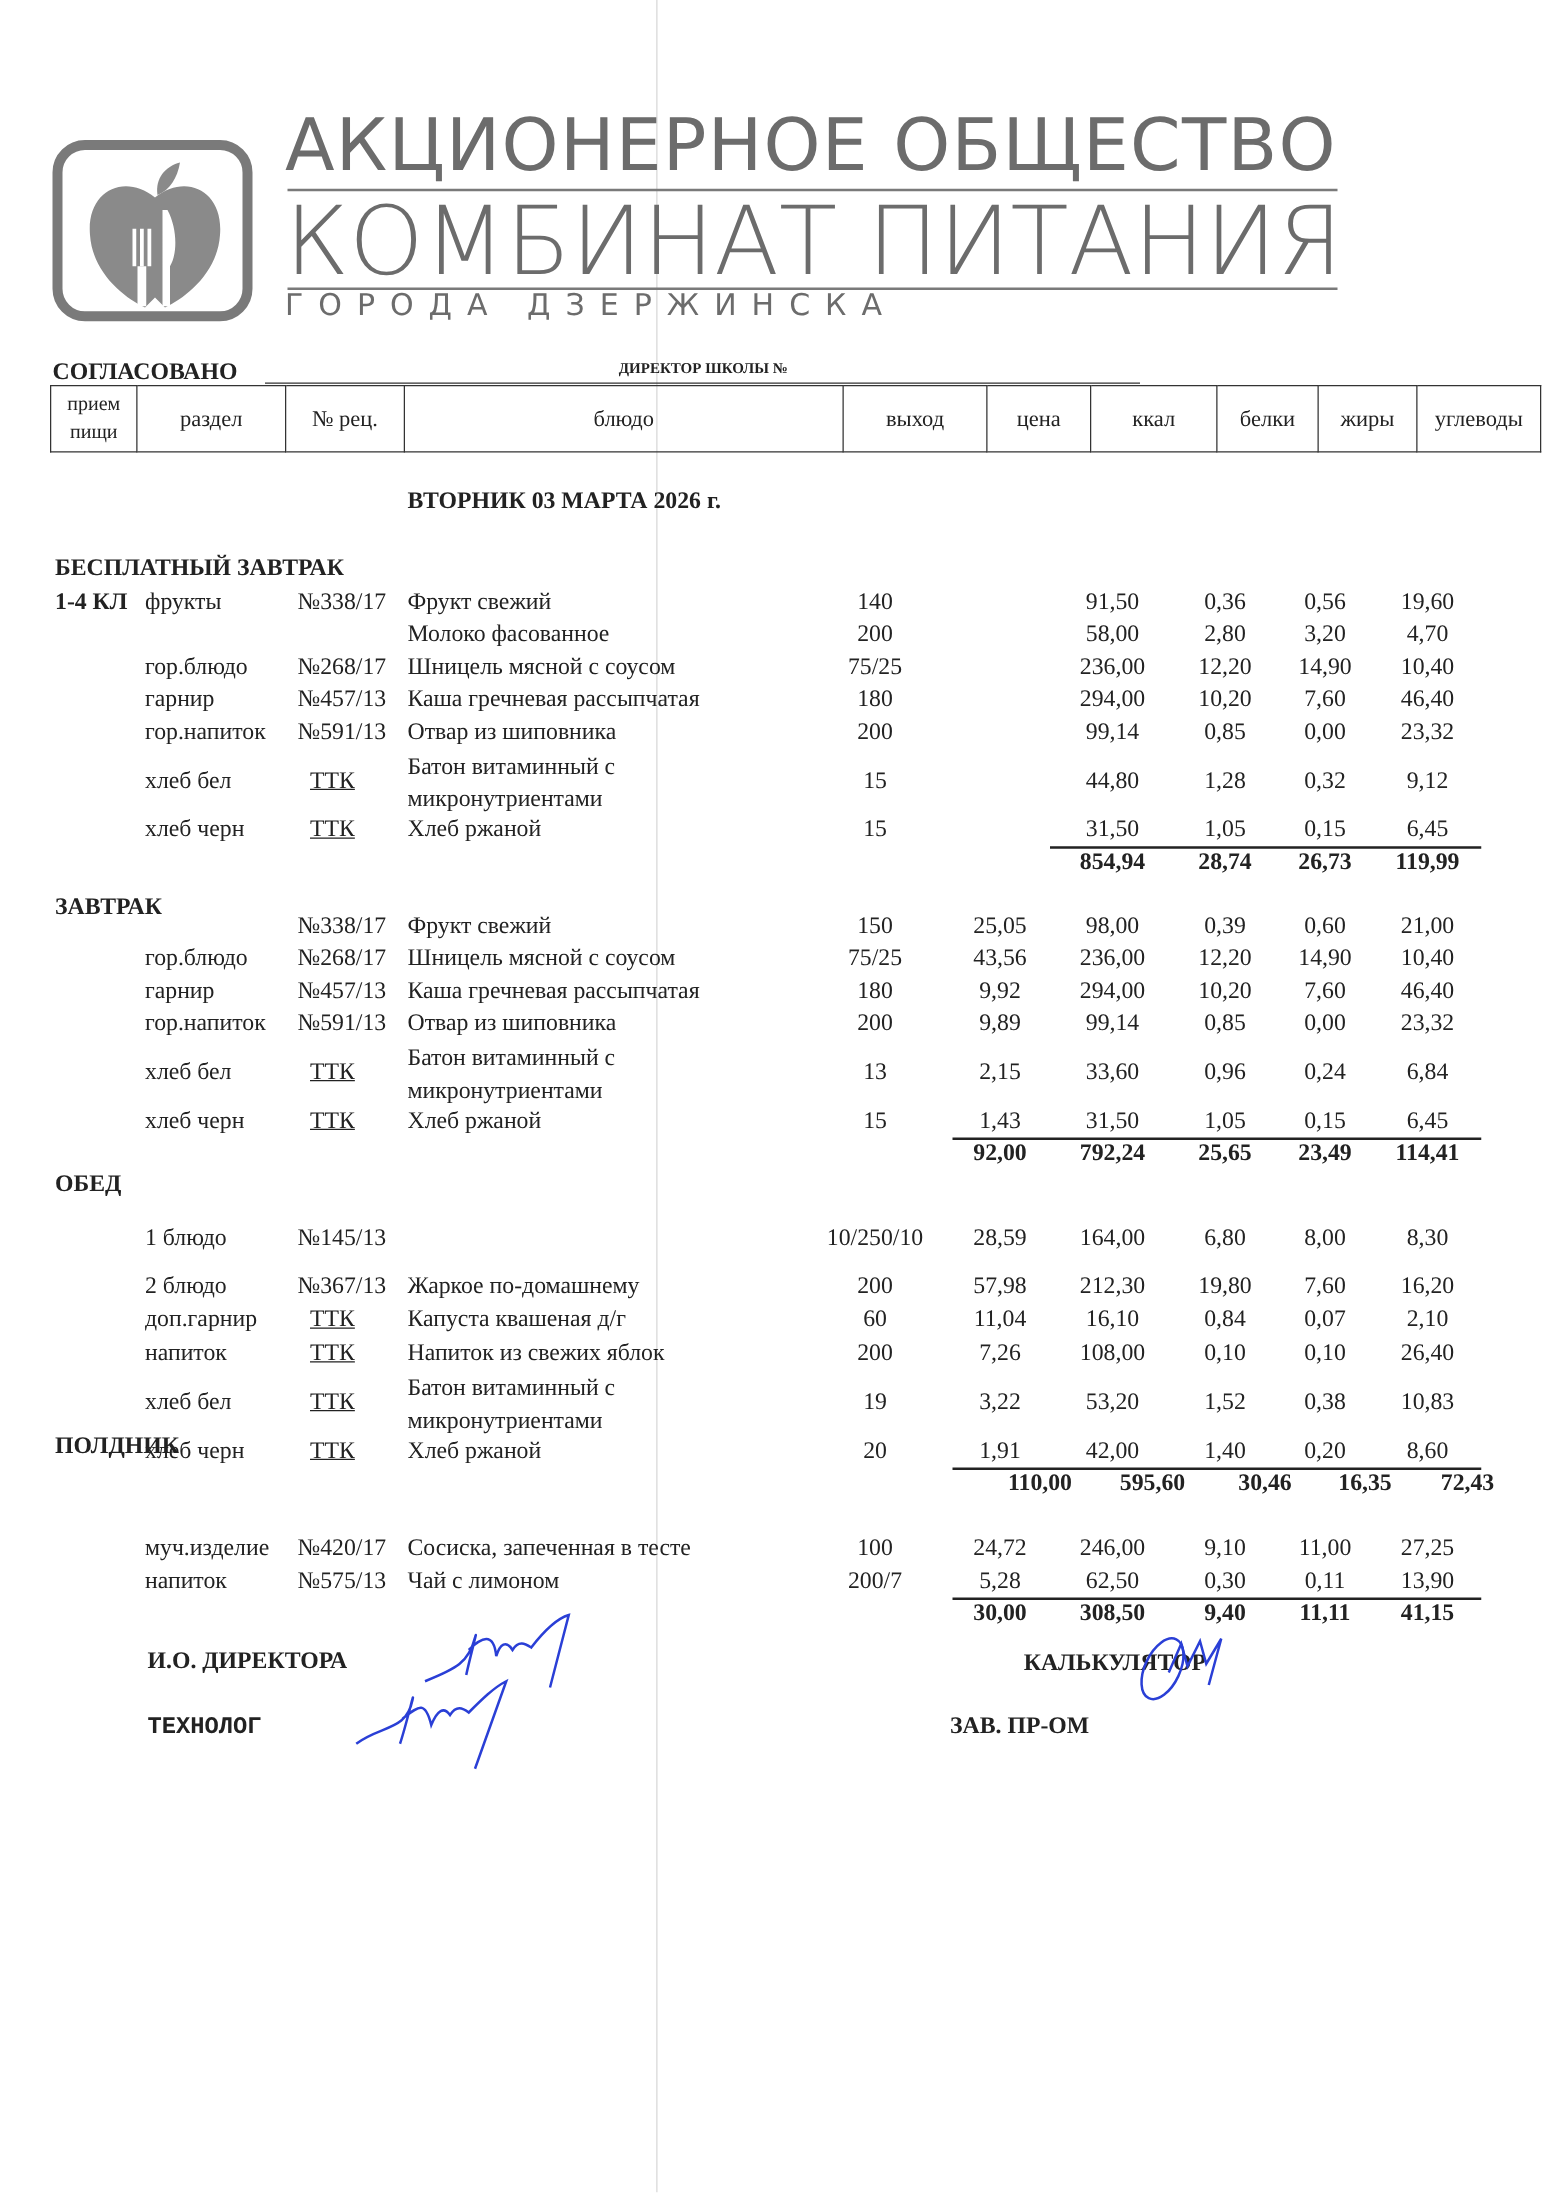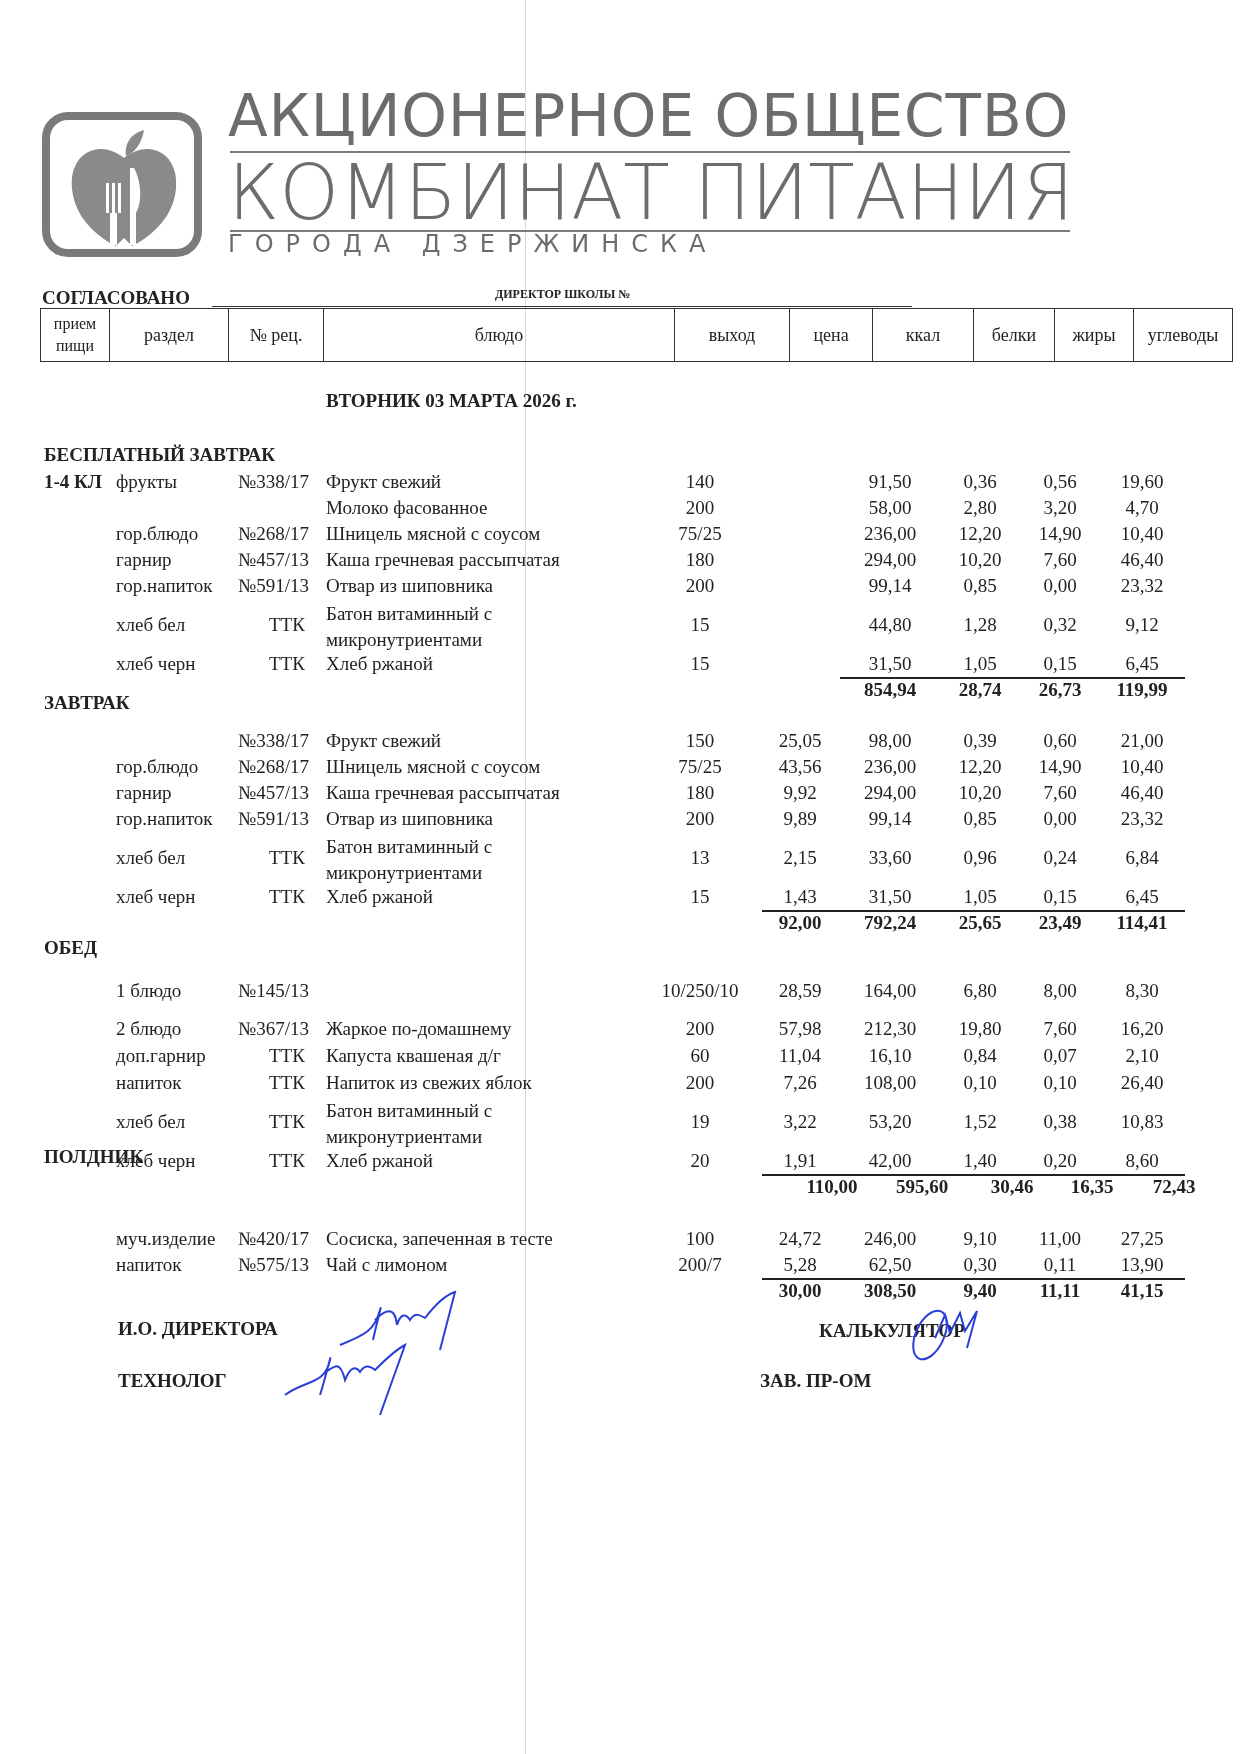--- a/index.html
+++ b/index.html
@@ -18,21 +18,21 @@
   table.head { position: absolute; left: 40px; top: 308px; border-collapse: collapse; font-size: 18px; }
   table.head td { border: 1px solid #333; text-align: center; height: 52px; padding: 0; }
   table.head td.p { font-size: 16px; line-height: 22px; }
   .date { position: absolute; left: 326px; top: 390px; font-size: 19px; font-weight: bold; }
   .sec { position: absolute; left: 44px; font-size: 19px; font-weight: bold; }
   .row { position: absolute; left: 0; width: 1240px; height: 26px; font-size: 19px; }
   .row span { position: absolute; white-space: nowrap; }
   .c-meal { left: 44px; font-weight: bold; }
   .c-sec { left: 116px; }
   .c-rec { left: 238px; }
-  .c-rec.ttk { left: 269px; }
+  .c-rec.ttk { left: 248px; text-decoration: underline; }
   .c-dish { left: 326px; }
   .c-dish.two { line-height: 26px; top: -13px; }
   .c-out { left: 650px; width: 100px; text-align: center; }
   .c-price { left: 760px; width: 80px; text-align: center; }
   .c-kcal { left: 845px; width: 90px; text-align: center; }
   .c-prot { left: 940px; width: 80px; text-align: center; }
   .c-fat { left: 1020px; width: 80px; text-align: center; }
   .c-carb { left: 1097px; width: 90px; text-align: center; }
   .total span { font-weight: bold; }
   .rule { position: absolute; height: 2px; background: #222; }
@@ -156,21 +156,21 @@
   <span class="c-carb">6,45</span>
 </div>
 <div class="rule" style="top:677px; left:840px; width:345px;"></div>
 <div class="row total" style="top:679px;">
   <span class="c-kcal">854,94</span>
   <span class="c-prot">28,74</span>
   <span class="c-fat">26,73</span>
   <span class="c-carb">119,99</span>
 </div>
 
-<div class="sec" style="top:692px;">ЗАВТРАК</div>
+<div class="sec" style="top:715px;">ЗАВТРАК</div>
 
 <div class="row" style="top:730px;">
   <span class="c-rec">№338/17</span>
   <span class="c-dish">Фрукт свежий</span>
   <span class="c-out">150</span>
   <span class="c-price">25,05</span>
   <span class="c-kcal">98,00</span>
   <span class="c-prot">0,39</span>
   <span class="c-fat">0,60</span>
   <span class="c-carb">21,00</span>
@@ -342,21 +342,21 @@
 <div class="rule" style="top:1278px; left:762px; width:423px;"></div>
 <div class="row total" style="top:1280px;">
   <span class="c-price">30,00</span>
   <span class="c-kcal">308,50</span>
   <span class="c-prot">9,40</span>
   <span class="c-fat">11,11</span>
   <span class="c-carb">41,15</span>
 </div>
 
 <div class="sig-label" style="left:118px; top:1318px;">И.О. ДИРЕКТОРА</div>
-<div class="sig-label" style="left:118px; top:1370px;">ТЕХНОЛОГ</div>
+<div class="sig-label" style="left:118px; top:1370px;font-family:Liberation Mono, monospace;">ТЕХНОЛОГ</div>
 <div class="sig-label" style="left:792px; top:1320px;margin-left:27px;">КАЛЬКУЛЯТОР</div>
 <div class="sig-label" style="left:760px; top:1370px;">ЗАВ.   ПР-ОМ</div>
 
 <svg class="sig" style="left:335px; top:1290px;" width="140" height="70" viewBox="0 0 140 70">
   <path d="M5 55 C30 45 40 40 45 20 C48 10 40 40 38 50 M40 30 C50 20 60 15 62 35 C65 25 70 22 75 30 C80 22 85 25 90 28 C100 15 110 5 120 2 L105 60" stroke="#2a3fd6" stroke-width="2" fill="none"></path>
 </svg>
 <svg class="sig" style="left:280px; top:1340px;" width="140" height="80" viewBox="0 0 140 80">
   <path d="M5 55 C25 40 45 45 50 20 C52 10 45 40 40 55 M42 35 C55 25 60 20 65 40 C70 28 75 25 80 32 C85 24 90 26 95 30 C105 20 115 10 125 5 L100 75" stroke="#2a3fd6" stroke-width="2" fill="none"></path>
 </svg>
 <svg class="sig" style="left:905px; top:1303px;" width="100" height="60" viewBox="0 0 100 60">

